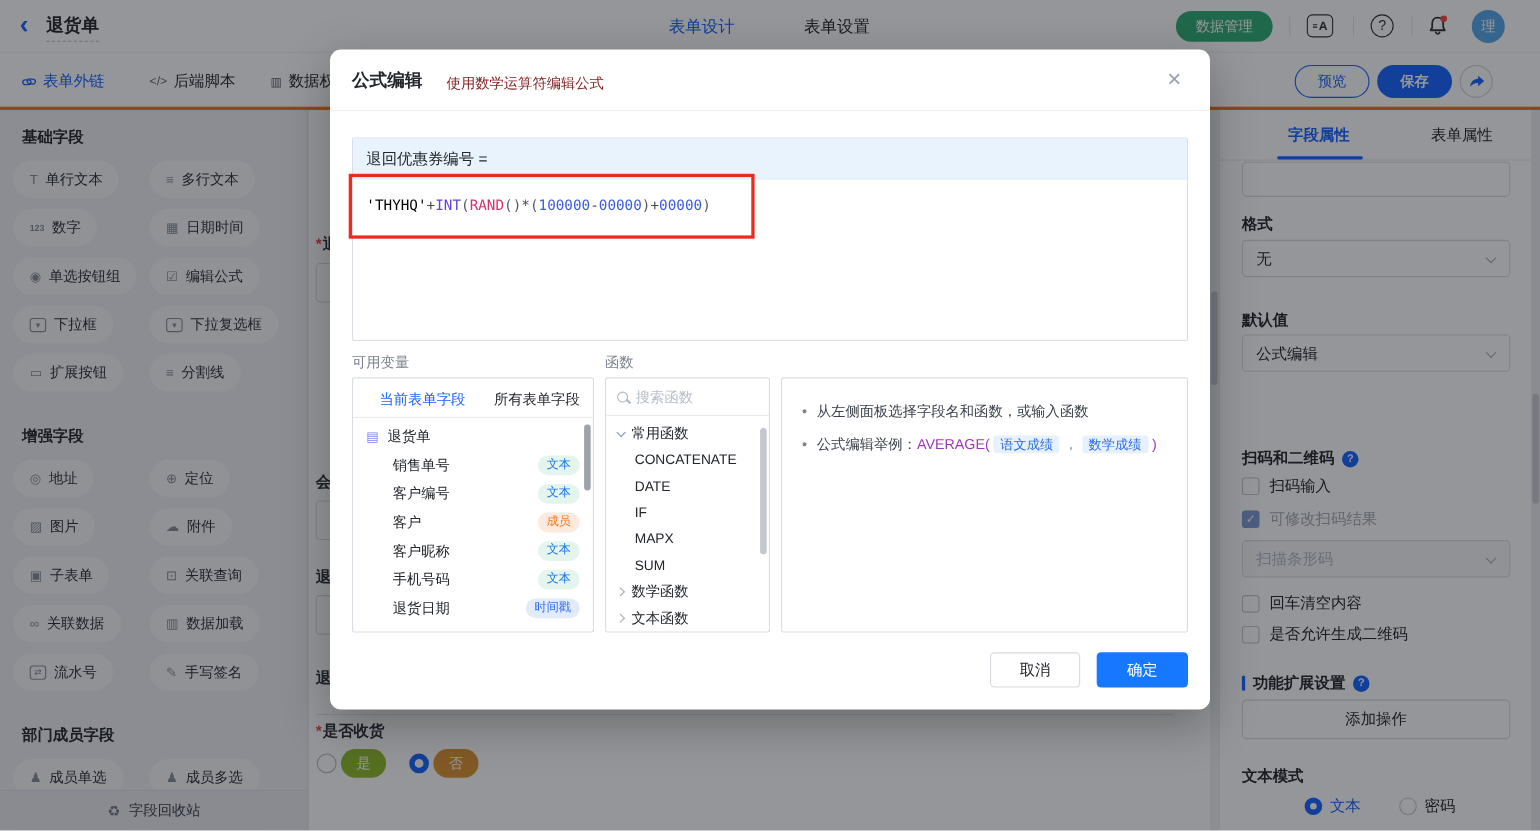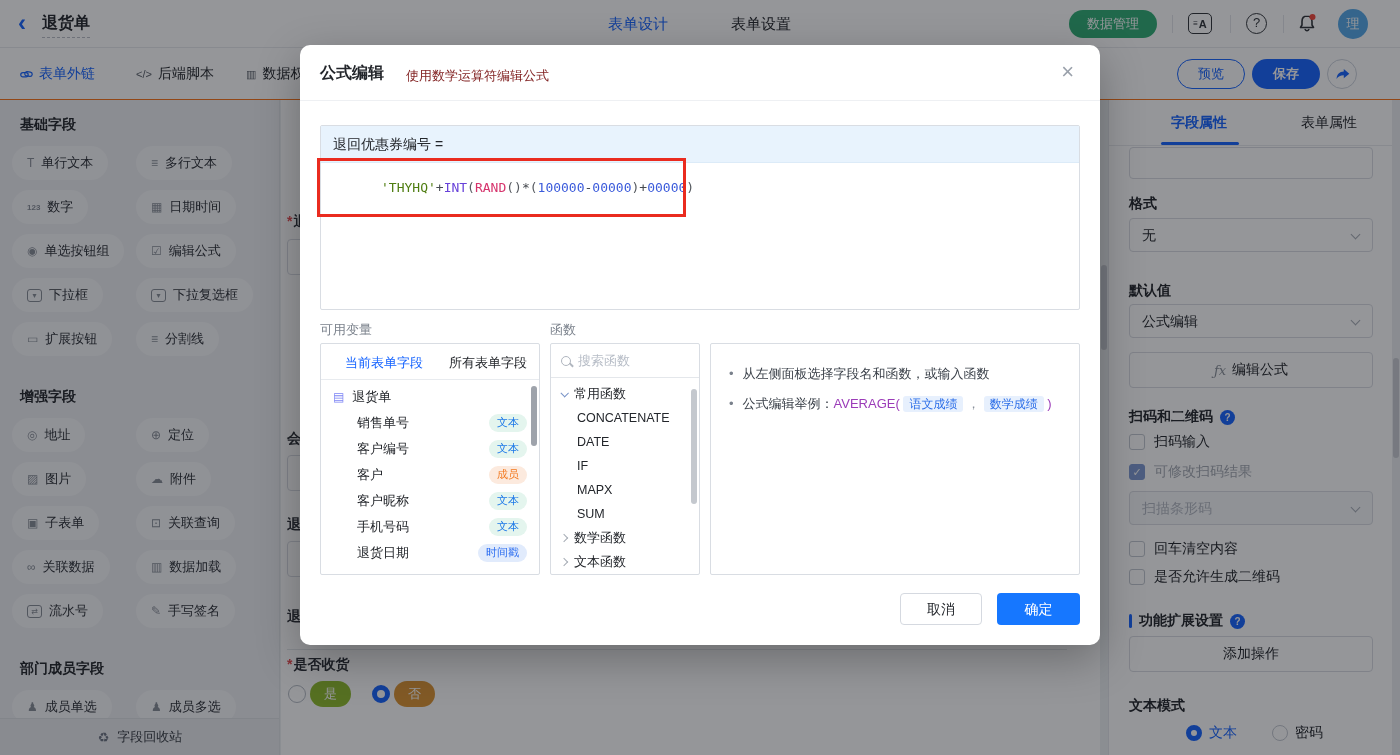--- a/index.html
+++ b/index.html
@@ -13,21 +13,21 @@
   .top-tab { position:absolute; top:15px; font-size:15px; cursor:pointer; }
   .pill-green { position:absolute; left:1069px; top:10px; width:88px; height:28px; border-radius:14px; background:#2fae75; color:#fff; font-size:13px; line-height:28px; text-align:center; cursor:pointer; }
   .tdiv { position:absolute; top:15px; width:1px; height:18px; background:#e2e5ea; }
   .icon-translate { position:absolute; left:1188px; top:13px; width:24px; height:21px; border:1.6px solid #2f3338; border-radius:5px; display:flex; align-items:center; justify-content:center; font-size:11px; font-weight:bold; color:#2f3338; gap:1px; cursor:pointer; }
   .icon-translate::before { content:"≡"; font-size:8px; font-weight:normal; }
   .icon-help-top { position:absolute; left:1246px; top:13px; width:21px; height:21px; border:1.6px solid #2f3338; border-radius:50%; font-size:13px; text-align:center; line-height:18px; color:#2f3338; cursor:pointer; }
   .icon-bell { position:absolute; left:1296px; top:12px; cursor:pointer; }
   .avatar { position:absolute; left:1338px; top:9px; width:30px; height:30px; border-radius:50%; background:#54a8e8; color:#fff; font-size:13px; line-height:30px; text-align:center; cursor:pointer; }
 
   
-  .toolbar { position:absolute; left:0; top:48px; width:1400px; height:52px; background:#fff; border-bottom:1px solid #f97316; z-index:1; }
+  .toolbar { position:absolute; left:0; top:48px; width:1400px; height:52px; background:#fff; border-bottom:3px solid #f97316; z-index:1; }
   .tb-item { position:absolute; top:17px; font-size:14px; display:flex; align-items:center; gap:6px; cursor:pointer; }
   .tb-ic { font-size:11px; color:#5a6069; }
   .btn-preview { position:absolute; left:1177px; top:59px; width:68px; height:30px; border:1px solid #1664ff; border-radius:15px; color:#1664ff; font-size:13px; text-align:center; line-height:28px; background:#fff; z-index:1; cursor:pointer; }
   .btn-save { position:absolute; left:1252px; top:59px; width:68px; height:30px; border-radius:15px; color:#fff; font-size:13px; text-align:center; line-height:30px; background:#1664ff; z-index:1; cursor:pointer;font-weight:bold; }
   .btn-share { position:absolute; left:1327px; top:59px; width:30px; height:30px; border-radius:50%; border:1px solid #ccd2dc; background:#fff; display:flex; align-items:center; justify-content:center; z-index:1; cursor:pointer; }
 
   
   .sidebar { position:absolute; left:0; top:100px; width:280px; height:655px; background:#edeff2; border-right:1px solid #dfe2e6; overflow:hidden; }
   .sidebar h3 { margin:16px 0 12px 20px; font-size:14px; color:#23262b; }
   .pills { display:grid; grid-template-columns:124px auto; justify-content:start; row-gap:10px; padding:0 0 16px 12px; }
@@ -77,21 +77,21 @@
   
   .overlay { position:absolute; inset:0; background:rgba(13,17,23,0.44); z-index:40; }
   .modal { position:absolute; left:300px; top:45px; width:800px; height:600px; background:#fff; border-radius:10px; box-shadow:0 14px 44px rgba(0,0,0,0.28); z-index:50; }
   .m-title { position:absolute; left:20px; top:18px; font-size:16px; font-weight:700; }
   .m-sub { position:absolute; left:106px; top:22px; font-size:13px; color:#7f1d1d; }
   .m-close { position:absolute; right:26px; top:14px; font-size:22px; color:#9aa1ab; cursor:pointer; }
   .m-hline { position:absolute; left:0; top:55px; width:100%; height:1px; background:#eef0f3; }
   .fx-box { position:absolute; left:20px; top:80px; width:760px; height:185px; border:1px solid #d9dde3; border-radius:2px; }
   .fx-head { height:37px; background:#e8f3fd; border-bottom:1px solid #dcebf8; font-size:14px; line-height:37px; padding-left:12px; color:#23262b; }
   .fx-line { padding:17px 12px; font-family:"DejaVu Sans Mono", monospace; font-size:13px; cursor:text; }
-  .tk-str { color:#4d7c0f;margin-left:48px; } .tk-op { color:#45494f; } .tk-fn { color:#6741d9; }
+  .tk-str { color:#000000; } .tk-op { color:#45494f; } .tk-fn { color:#6741d9; }
   .tk-fn2 { color:#d6336c; } .tk-num { color:#3b5bdb; } .tk-par { color:#55595f; }
   .red-annotation { position:absolute; left:317px; top:158px; width:369px; height:59px; border:3px solid #ea2b1f; z-index:60; pointer-events:none; }
   .p-label { position:absolute; top:276px; font-size:13px; color:#7b828c; }
   .mpanel { position:absolute; top:298px; border:1px solid #d9dde3; border-radius:2px; background:#fff; overflow:hidden; }
   .vtabs { height:36px; border-bottom:1px solid #e8ebef; position:relative; font-size:13px; }
   .vtab { position:absolute; top:10px; cursor:pointer; }
   .vrow { height:26px; display:flex; align-items:center; font-size:13px; color:#23262b; padding:0 12px; }
   .vrow .nm { margin-left:0; }
   .vrow.field { padding-left:36px; }
   .badge { margin-left:auto; font-size:11px; padding:2px 8px; border-radius:10px; line-height:1.2; }
@@ -294,24 +294,20 @@
     <div class="rtabs">
       <span class="rtab" style="left:62px;color:#1664ff;font-weight:700;">字段属性</span>
       <span class="rtab" style="left:192px;color:#23262b;">表单属性</span>
       <span class="rtab-line"></span>
     </div>
     <div class="rinput" style="top:47px;height:32px;"></div>
     <div class="rlabel" style="top:95px;">格式</div>
     <div class="rselect" style="top:118px;"><span>无</span><i class="cv"></i></div>
     <div class="rlabel" style="top:182px;">默认值</div>
     <div class="rselect" style="top:204px;"><span>公式编辑</span><i class="cv"></i></div>
-    <div class="rbtn" style="top:252px;">
-        <span class="fxmark">ƒx</span>
-        <span>编辑公式</span>
-      </div>
     <div class="secthead" style="top:308px;">
         <span>扫码和二维码</span>
         <span class="qicon">?</span>
       </div>
     <div class="cbrow" style="top:333px;">
         <span class="cb"></span>
         <span>扫码输入</span>
       </div>
     <div class="cbrow" style="top:363px;color:#a4a9b2;">
         <span class="cb checked">✓</span>

